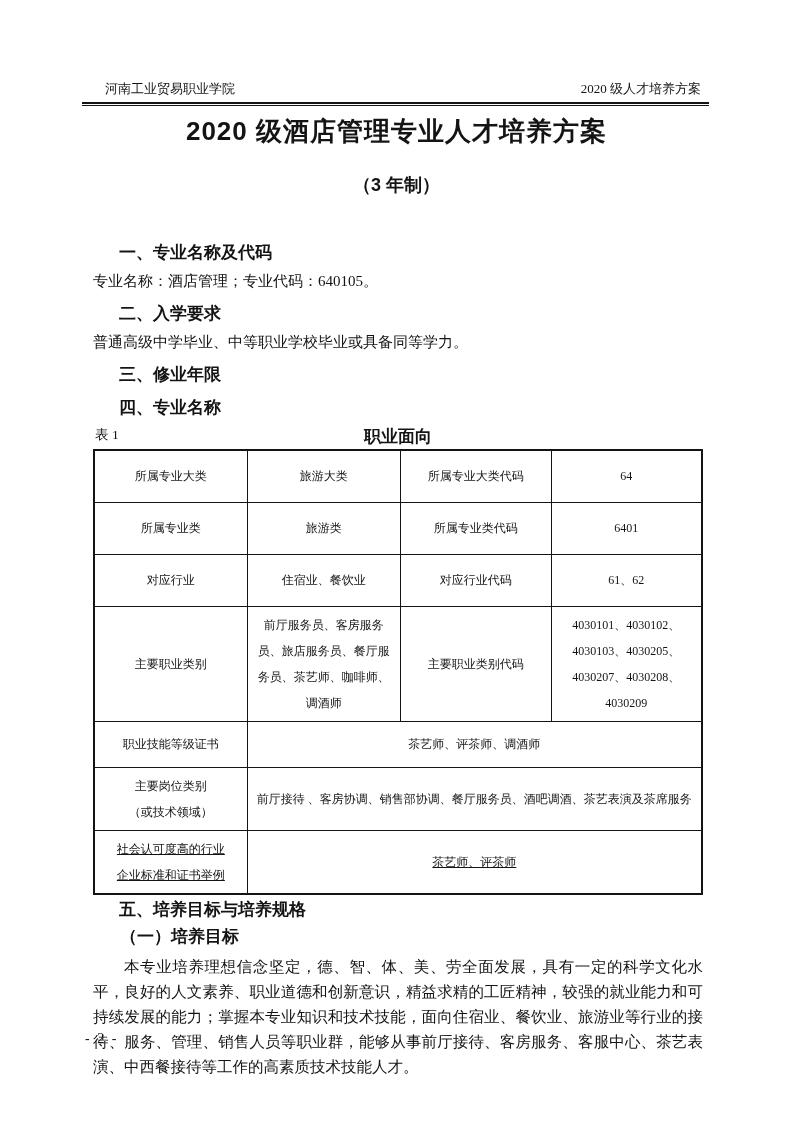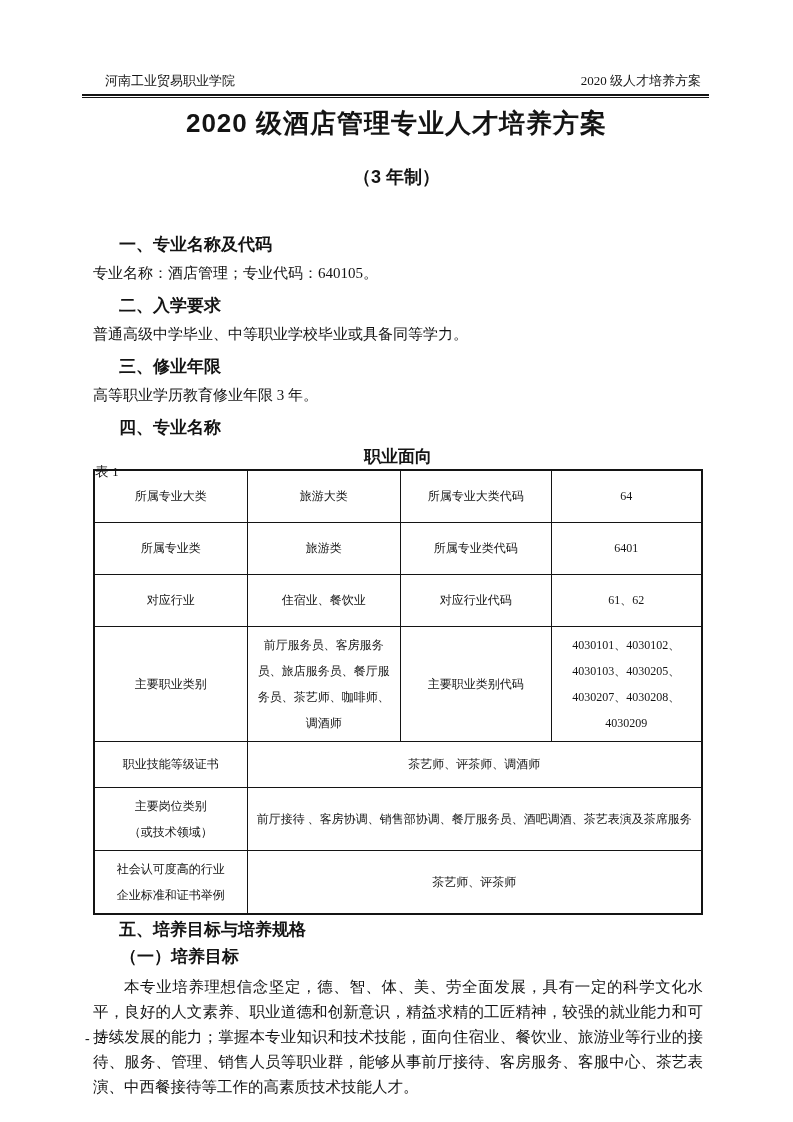--- a/index.html
+++ b/index.html
@@ -12,21 +12,21 @@
     background: #ffffff;
     color: #141414;
     font-family: "Liberation Serif", "DejaVu Serif", serif;
     overflow: hidden;
   }
   
   .header-row {
     display: flex;
     justify-content: space-between;
     align-items: flex-end;
-    margin: 0 92px 0 105px;
+    margin: 8px 92px 0 105px;
     padding-top: 72px;
     font-size: 13px;
     line-height: 17px;
   }
   .header-rule {
     margin: 5px 84px 0 82px;
     height: 4px;
     border-top: 2px solid #141414;
     border-bottom: 1px solid #141414;
   }
@@ -82,21 +82,21 @@
   
   .table-caption-row {
     position: relative;
     margin-top: 8px;
     height: 22px;
     text-align: center;
   }
   .table-label {
     position: absolute;
     left: 2px;
-    top: 17px;
+    top: 0;
     font-size: 13.5px;
   }
   .table-caption {
     font-family: "Liberation Sans", "DejaVu Sans", sans-serif;
     font-weight: bold;
     font-size: 17px;
     line-height: 22px;
   }
   table.facing {
     width: 100%;
@@ -108,21 +108,21 @@
     border: 1px solid #141414;
     font-size: 12px;
     line-height: 26px;
     text-align: center;
     vertical-align: middle;
     padding: 5px 9px;
     white-space: pre-line;
   }
   td.h52 { height: 52px; }
   td.h46 { height: 46px; }
-  td.h56 { height: 56px; }
+  td.h56 { height: 56px; text-decoration: underline; }
   td.left { text-align: left; }
   
   .page-number {
     position: absolute;
     left: 85px;
     top: 1031px;
     font-size: 14px;
     letter-spacing: 2px;
   }
 </style>
@@ -142,21 +142,20 @@
 
   <div class="content">
 
     <div class="sec-heading mt-title1">一、专业名称及代码</div>
     <div class="sec-body">专业名称：酒店管理；专业代码：640105。</div>
 
     <div class="sec-heading mt-sec">二、入学要求</div>
     <div class="sec-body">普通高级中学毕业、中等职业学校毕业或具备同等学力。</div>
 
     <div class="sec-heading mt-sec">三、修业年限</div>
-    <div class="sec-body">高等职业学历教育修业年限 3 年。</div>
 
     <div class="sec-heading mt-sec">四、专业名称</div>
 
     <div class="table-caption-row">
       <span class="table-label">表 1</span>
       <span class="table-caption">职业面向</span>
     </div>
 
     <table class="facing">
       <colgroup>

